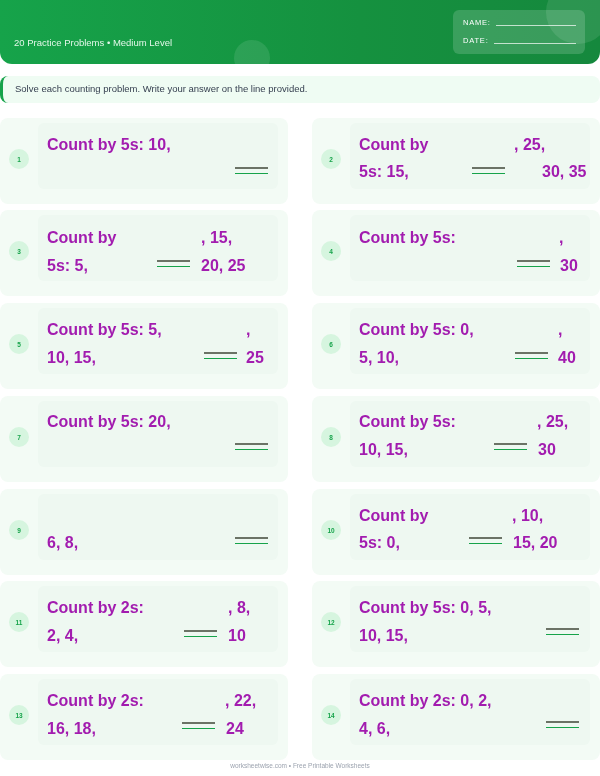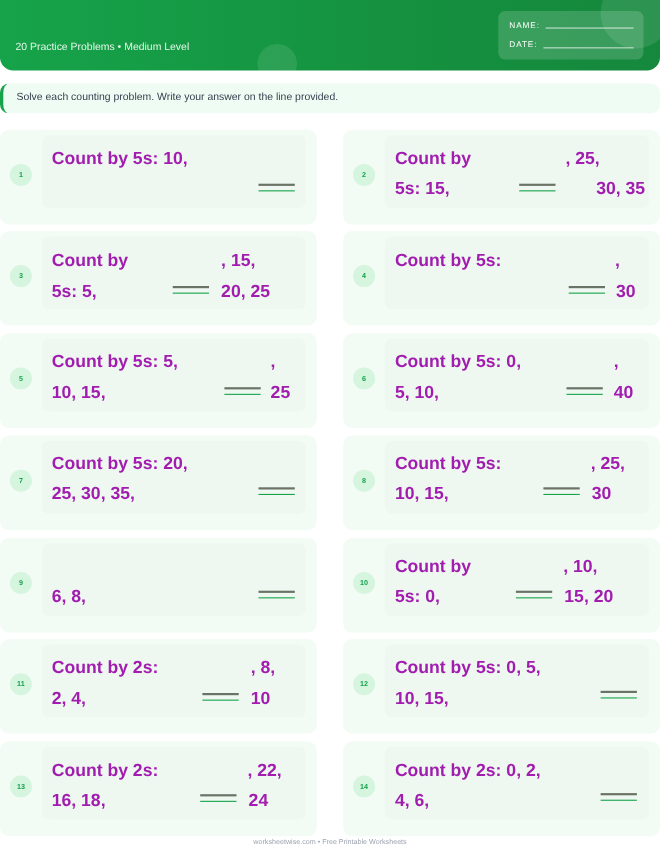--- a/index.html
+++ b/index.html
@@ -171,21 +171,20 @@
   <div class="blank" style="left:203px;top:49px;">
       <div class="gray"></div>
       <div class="green"></div>
     </div>
 </div>
 
 <div class="card" style="left:0;top:396px;">
   <div class="inner"></div>
   <div class="badge">7</div>
   <div class="txt" style="left:47px;top:12px;">Count by 5s: 20,</div>
-  <div class="txt" style="left:47px;top:40px;">25, 30, 35,</div>
   <div class="blank" style="left:235px;top:47px;">
       <div class="gray"></div>
       <div class="green"></div>
     </div>
 </div>
 <div class="card" style="left:312px;top:396px;">
   <div class="inner"></div>
   <div class="badge">8</div>
   <div class="txt" style="left:47px;top:12px;">Count by 5s:</div>
   <div class="txt" style="left:225px;top:12px;">, 25,</div>

